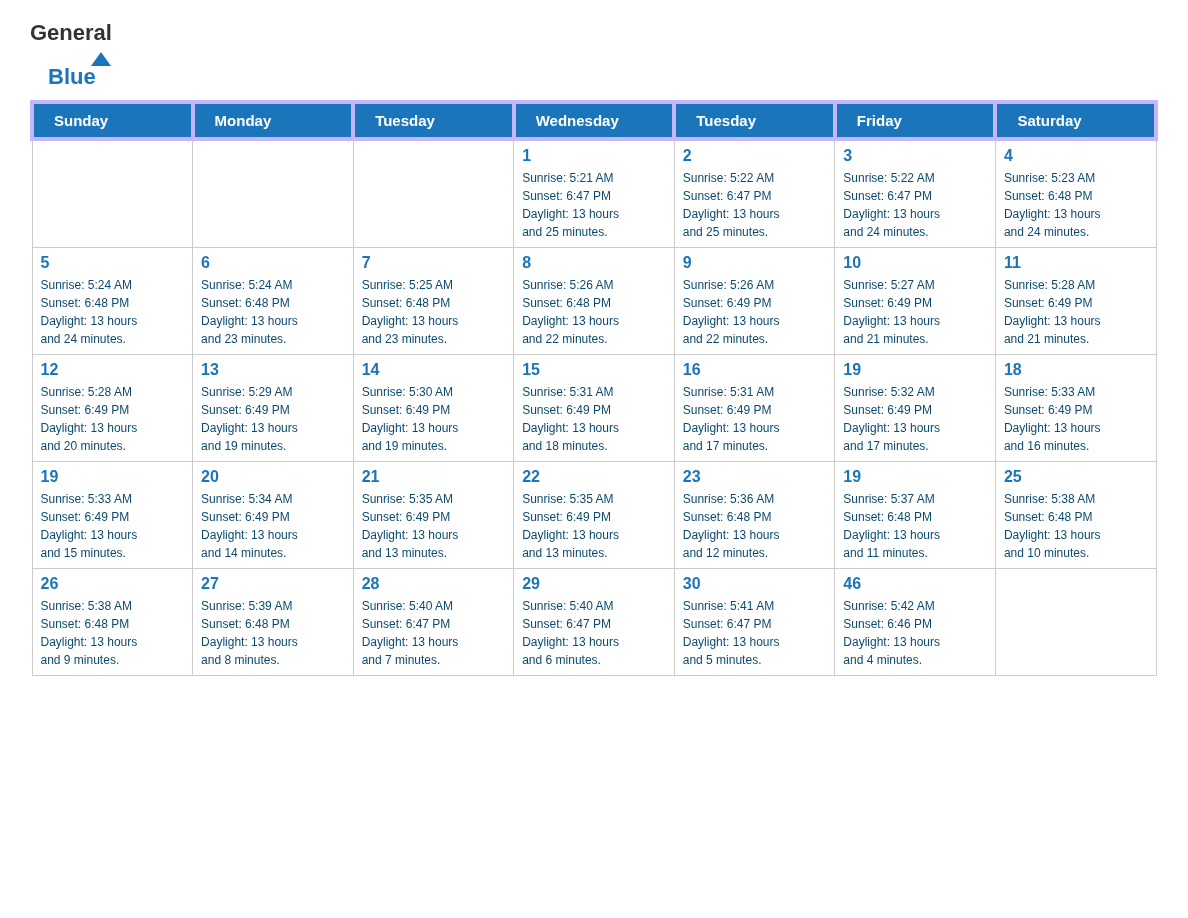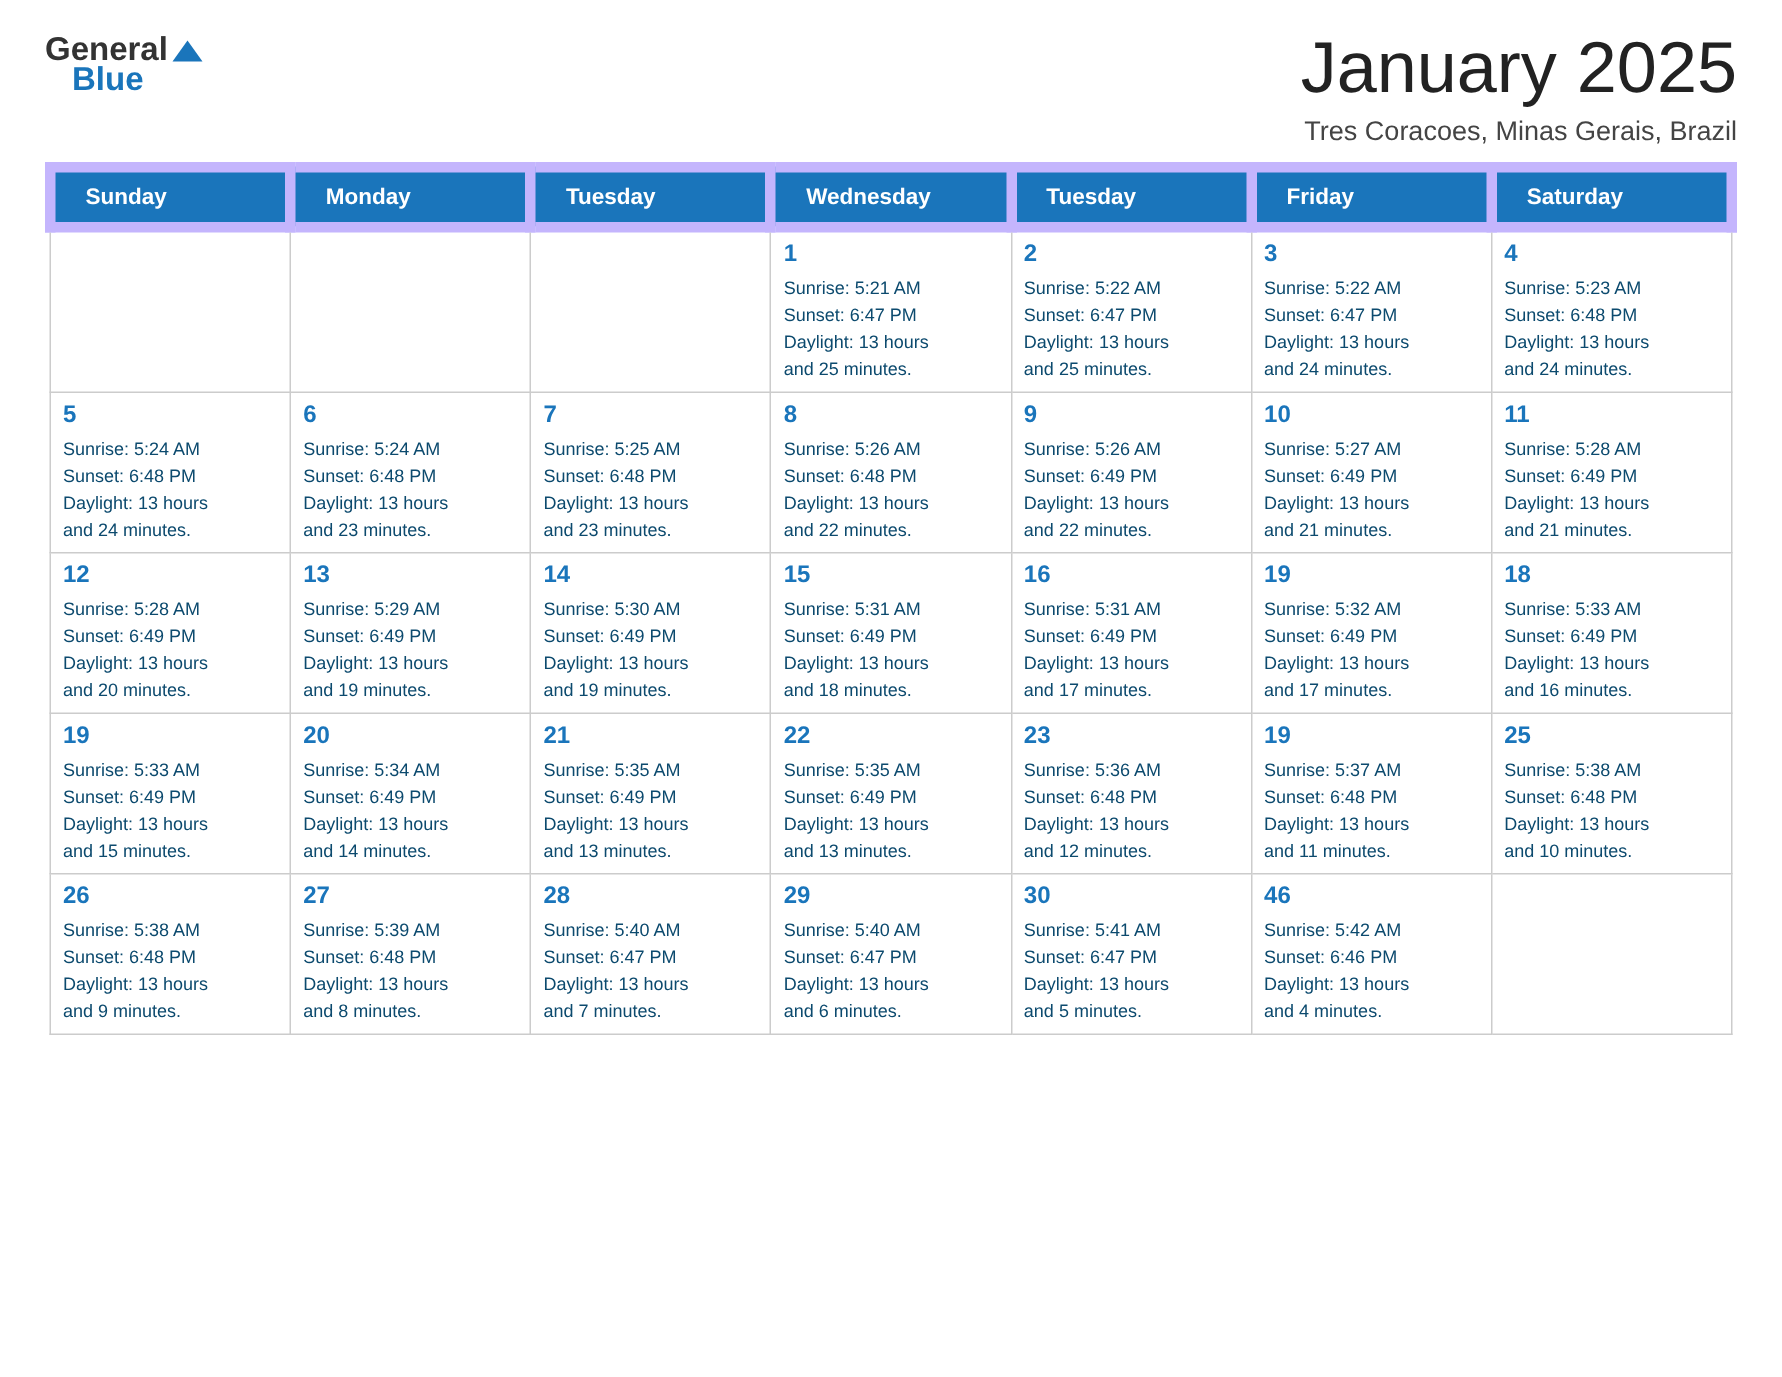--- a/index.html
+++ b/index.html
@@ -50,21 +50,21 @@
       border-collapse: collapse;
       margin-top: 10px;
     }
     .calendar thead tr th {
       background-color: #1a75bb;
       color: #fff;
       font-size: 15px;
       font-weight: bold;
       padding: 8px 20px;
       text-align: left;
-      border: 7px solid #c4b5fd;
+      border: 4px solid #c4b5fd;
       margin-top: 18px;
     }
     .calendar tbody tr td {
       border: 1px solid #ccc;
       vertical-align: top;
       padding: 6px 8px;
       width: calc(100% / 7);
       min-height: 90px;
     }
     .day-number {
@@ -85,32 +85,28 @@
     tbody tr td {
       background: #fff;
     }
   </style>
 </head>
 <body>
 
 <div class="header">
   <div class="logo">
     <div style="display:flex; flex-direction:column; align-items:flex-start;">
-      <div style="display:flex; align-items:center;">
+      <div style="display:flex; align-items:flex-end;flex-direction:column;">
         <span class="logo-text-general">General</span>
         <svg width="22" height="22" viewBox="0 0 22 22" style="margin-left:2px; margin-top:2px;">
           <polygon points="11,4 21,18 1,18" fill="#1a75bb"></polygon>
         </svg>
       </div>
       <span class="logo-text-blue" style="margin-top:-6px; margin-left:18px;">Blue</span>
     </div>
-  </div>
-  <div class="title-section">
-    <div class="month-title">January 2025</div>
-    <div class="subtitle">Tres Coracoes, Minas Gerais, Brazil</div>
   </div>
 </div>
 
 <table class="calendar">
   <thead>
     <tr>
     <th>Sunday</th>
         <th>Monday</th>
         <th>Tuesday</th>
         <th>Wednesday</th>

